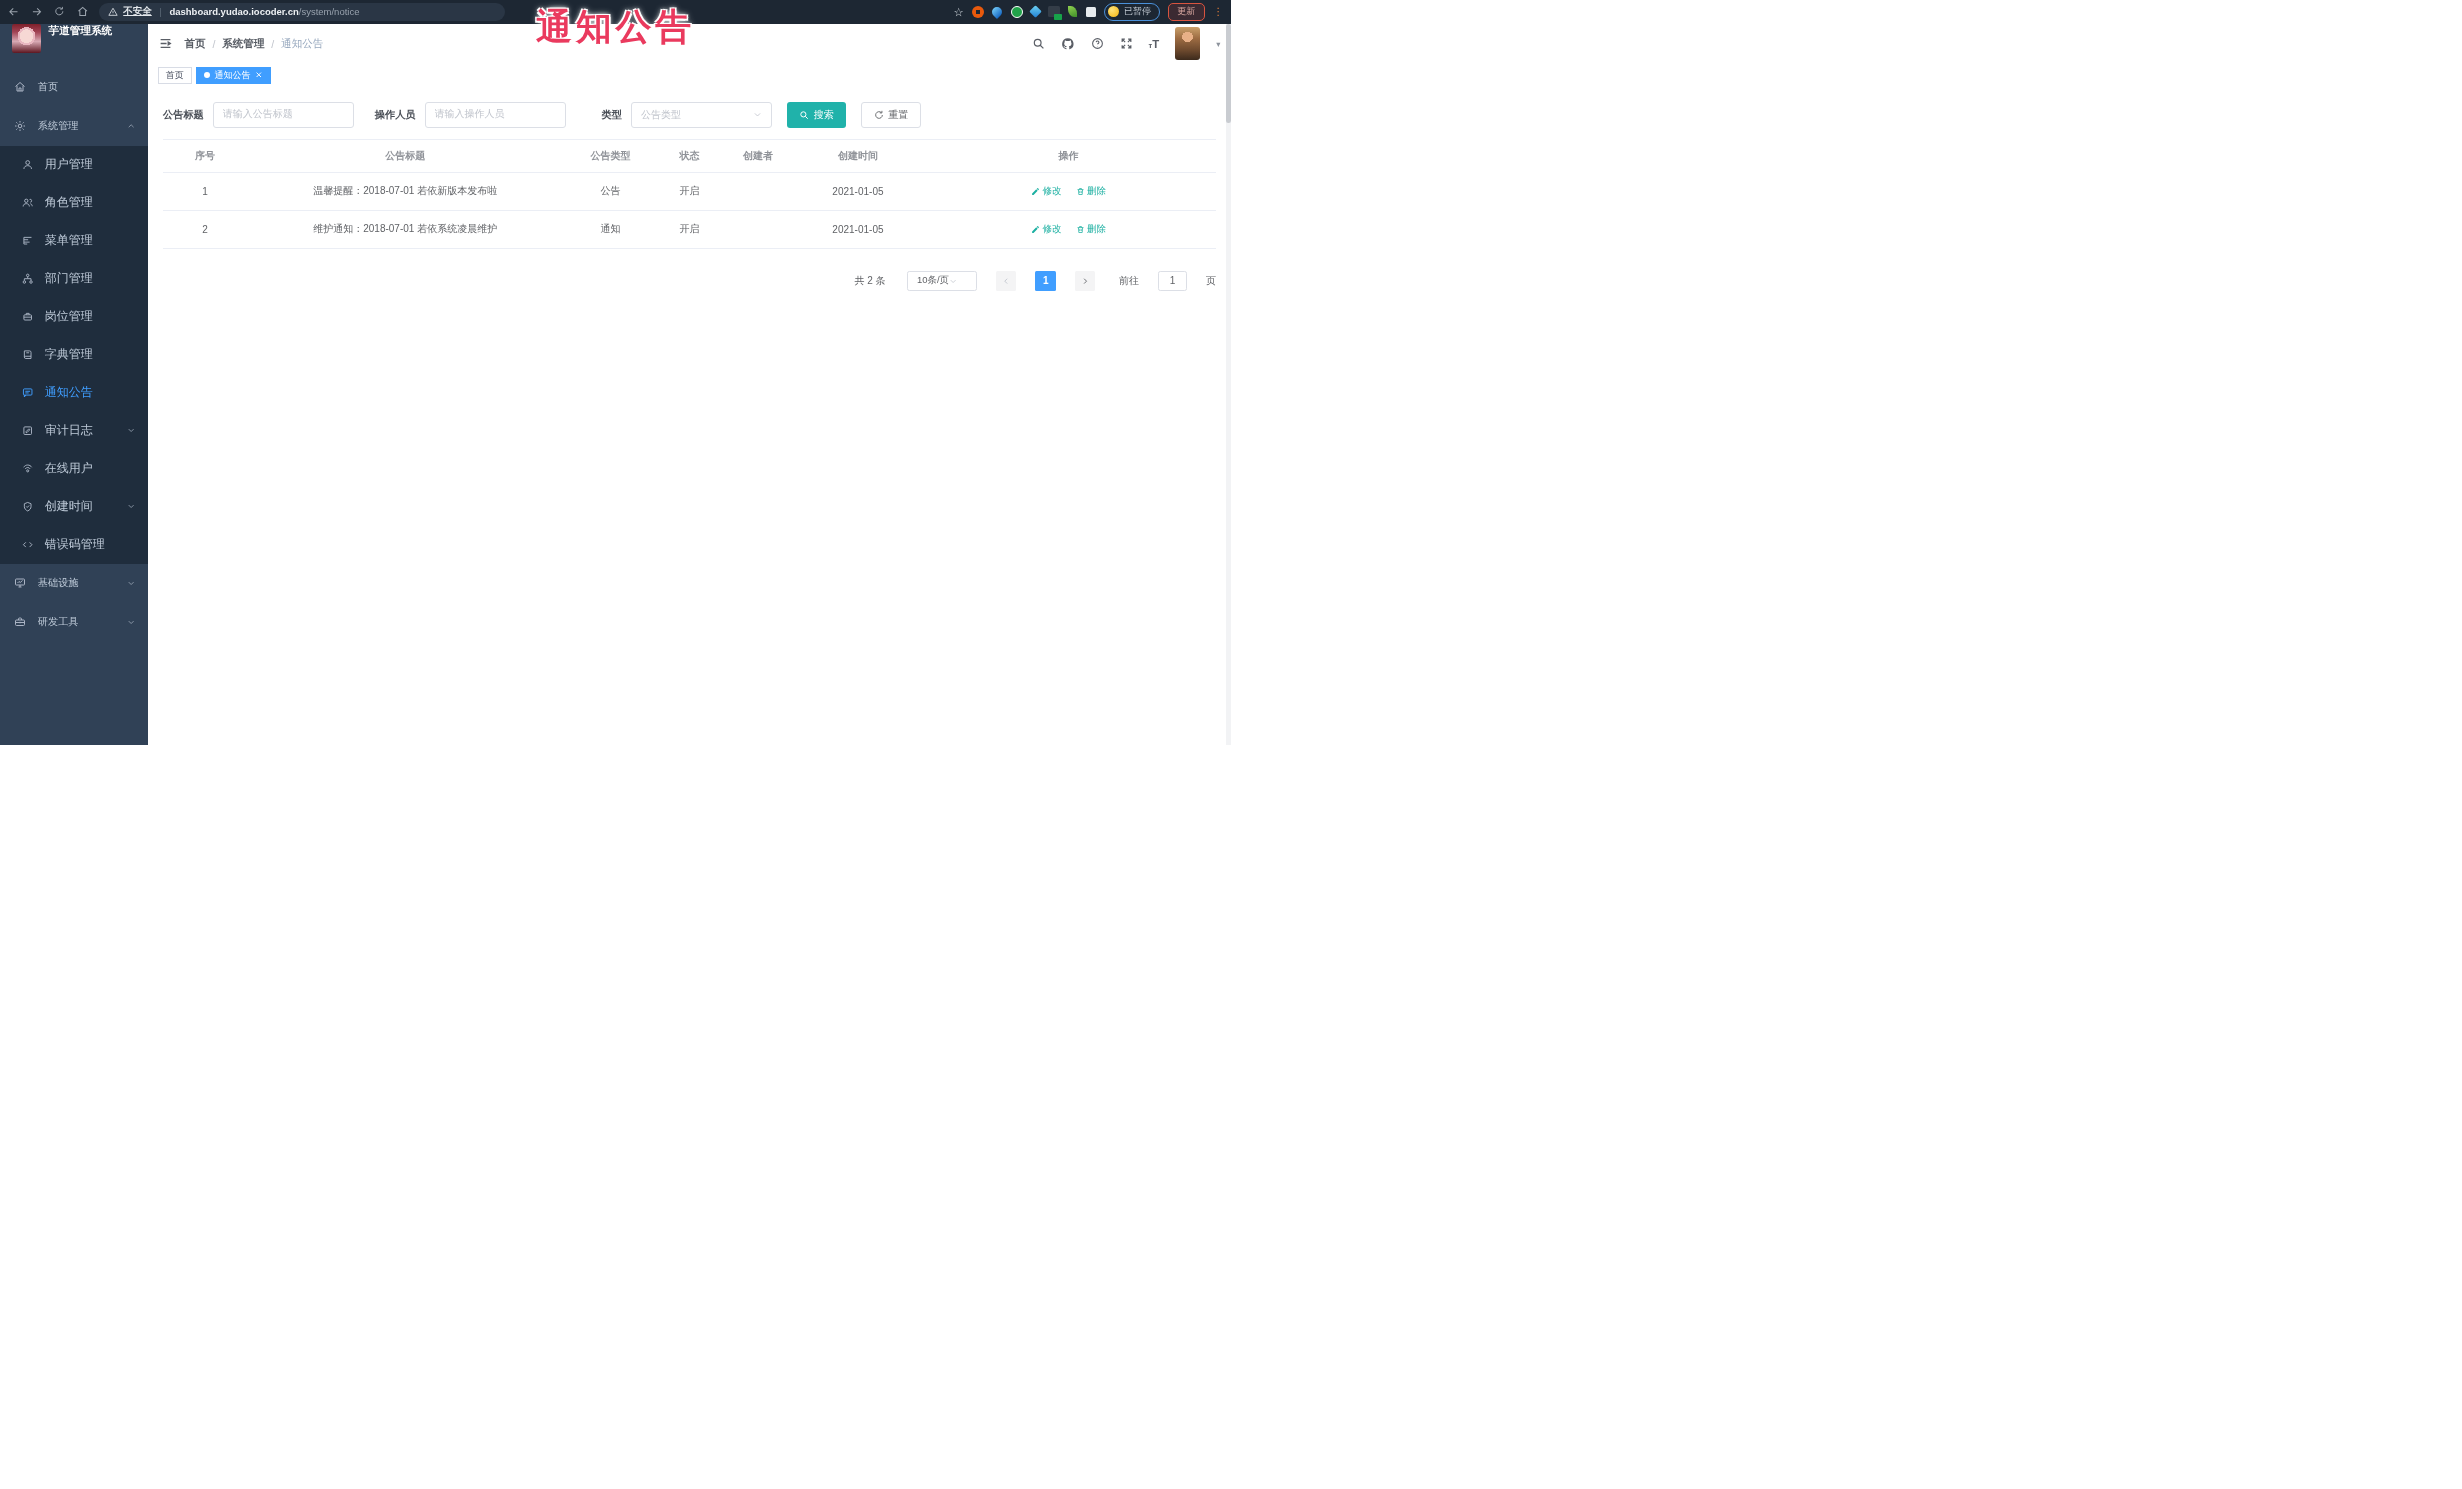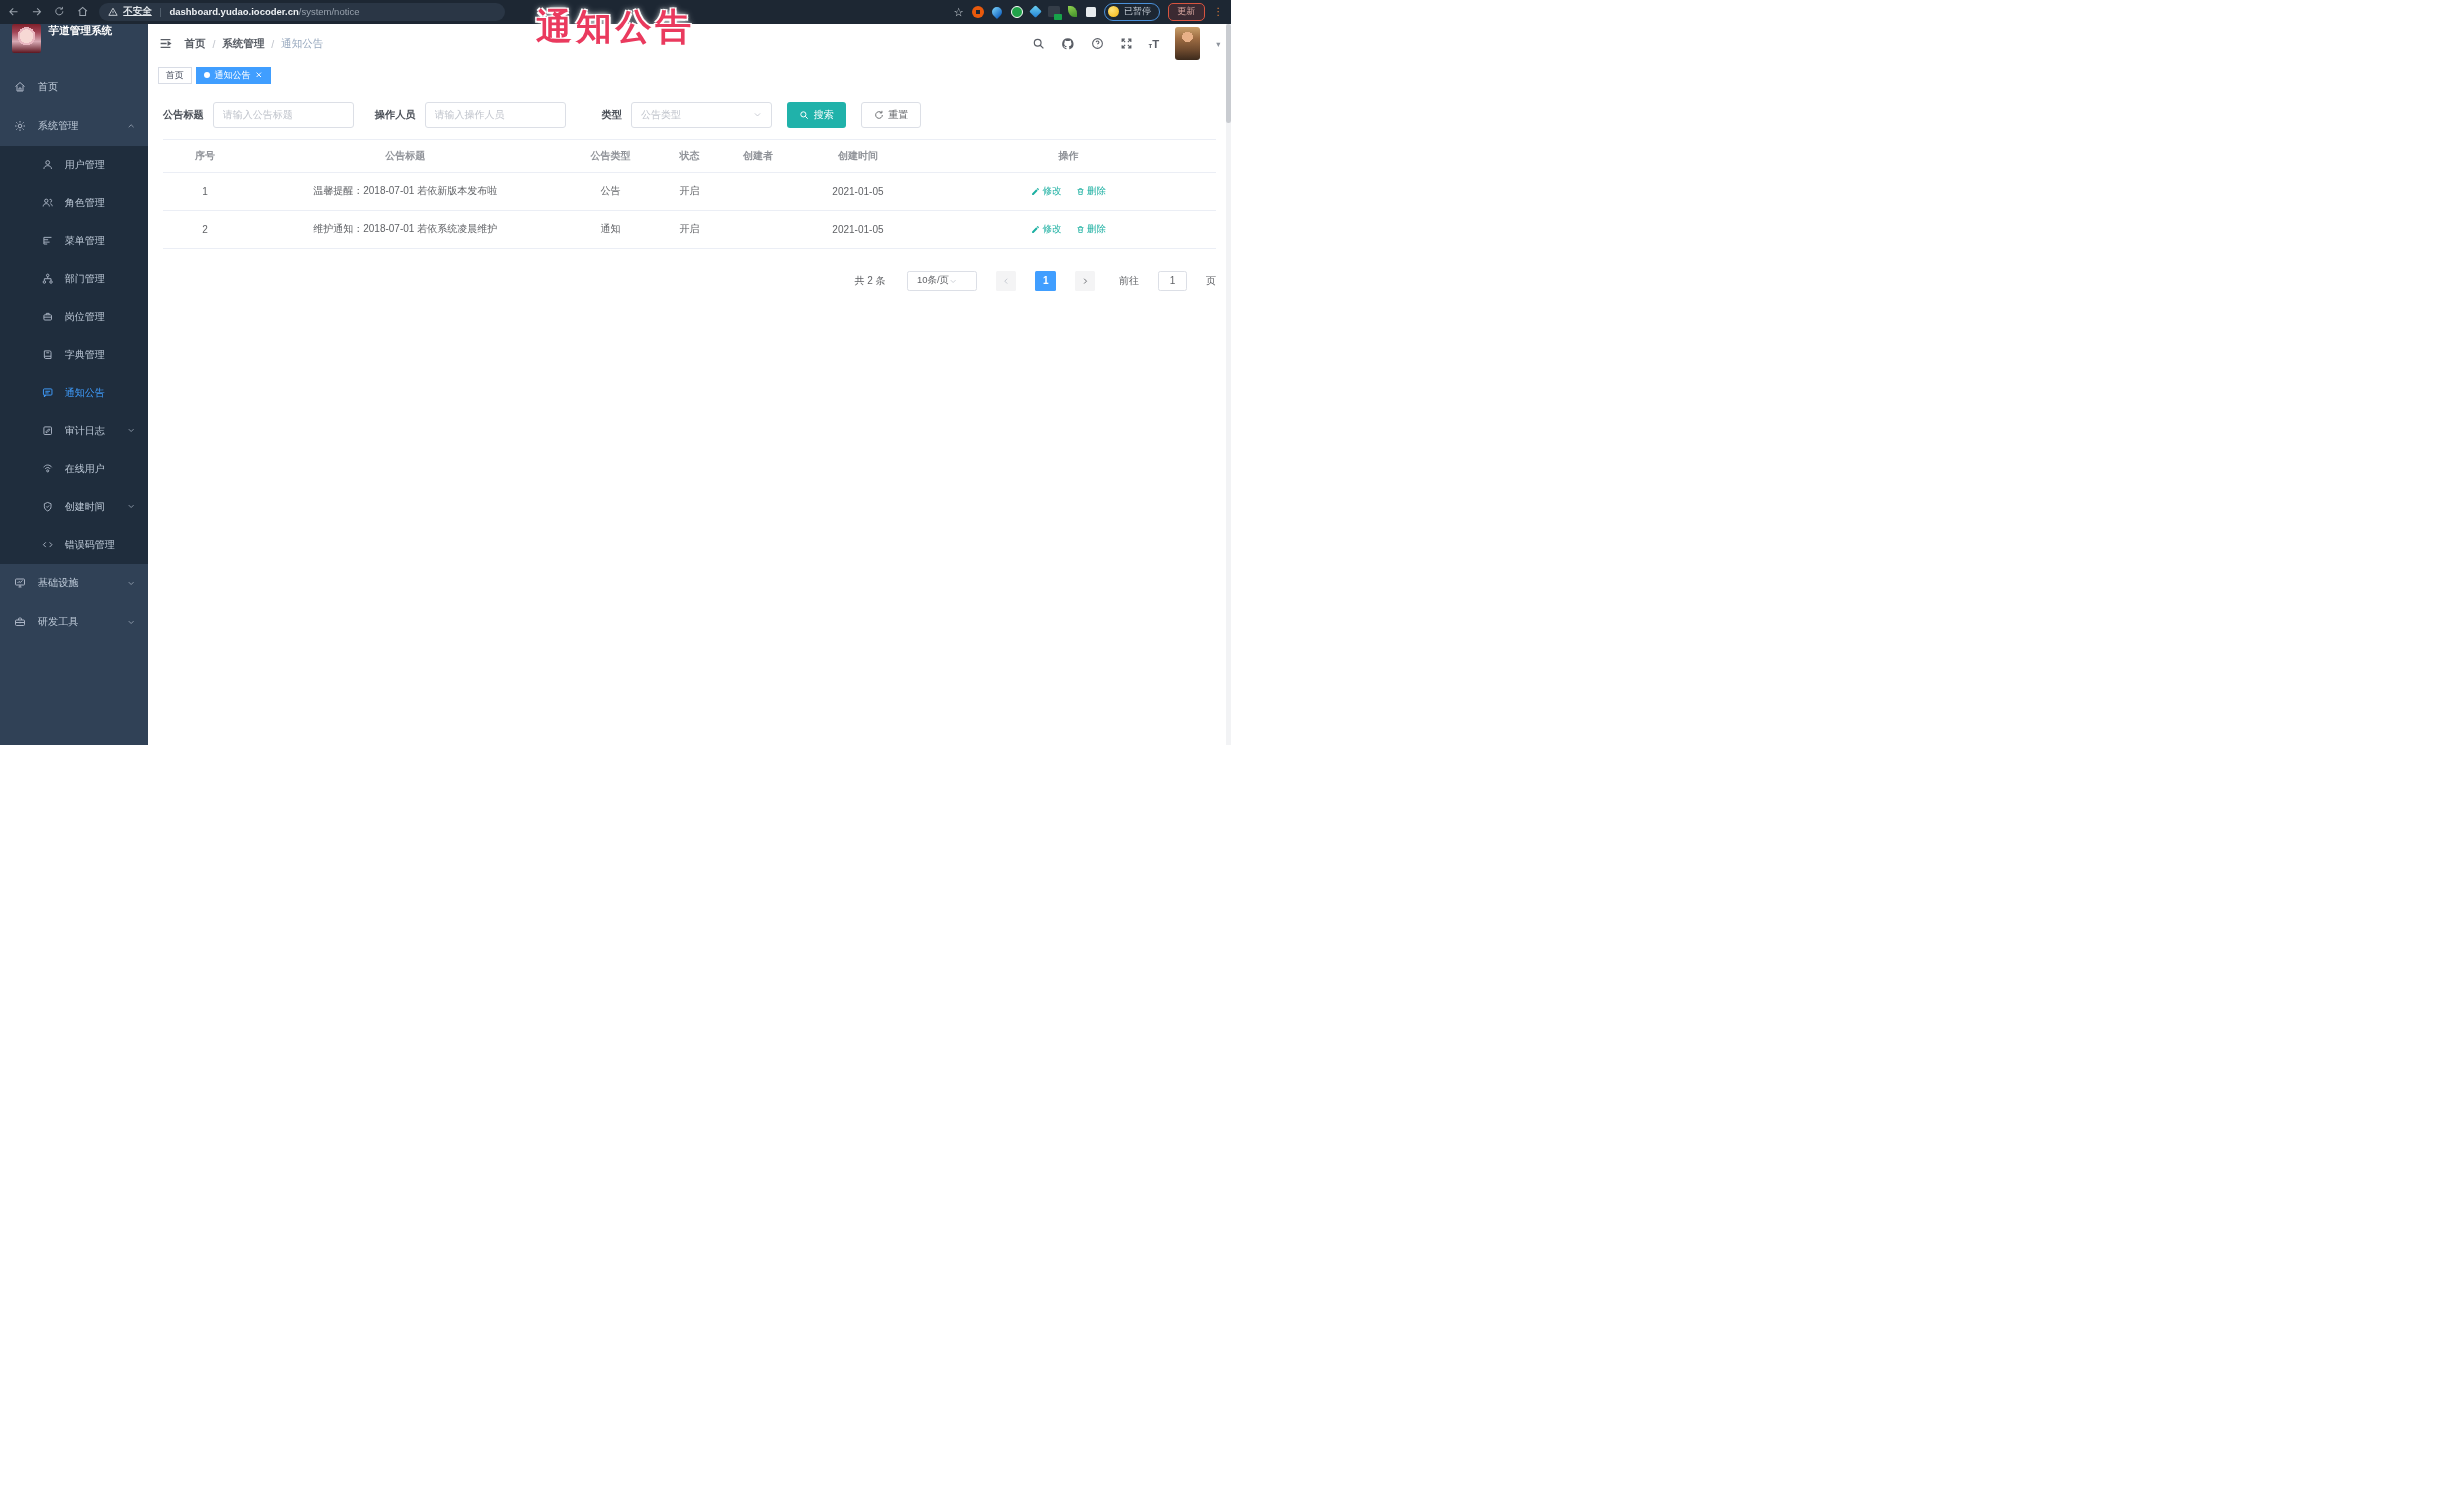--- a/index.html
+++ b/index.html
@@ -41,21 +41,21 @@
   
   .sidebar { position:absolute; left:0; top:23.5px; width:148px; height:721px; background:#304156; color:#bfcbd9; overflow:hidden; }
   .logo-row { height:44px; display:flex; gap:7.6px; padding-left:12px; cursor:pointer; }
   .logo-img { width:29px; height:29px; border-radius:2.3px; background:
       radial-gradient(circle at 50% 42%, #f6d8d4 0 6.8px, #e9b7c0 6.8px 9px, transparent 9px),
       linear-gradient(180deg,#7e1f2a 0%, #a24455 28%, #d8aab4 60%, #5d1620 100%); }
   .logo-title { color:#fff; font-size:10.6px; font-weight:bold; }
   .menu-item { height:39px; display:flex; align-items:center; gap:11.4px; padding:0 12px 0 14.4px; cursor:pointer; position:relative; font-size:10.2px; }
   .menu-item .mi-icon { color:#aab4c4; }
   .submenu { background:#1f2d3d; }
-  .submenu .menu-item { padding-left:42px; height:38px; font-size:10px; }
+  .submenu .menu-item { padding-left:22px; height:38px; font-size:12px; }
   .menu-item.active { color:#409EFF; }
   .menu-item.active .mi-icon { color:#409EFF; }
   .mi-arrow { position:absolute; right:13px; color:#9aa6b5; }
 
   
   .navbar { position:absolute; left:148px; top:23.5px; width:1083px; height:40px; background:#fff; display:flex; align-items:center; padding:0 10.6px 0 11.4px; box-shadow:0 0.8px 2.3px rgba(0,21,41,.06); }
   .hamburger { color:#5a5e66; cursor:pointer; margin-right:12px; }
   .breadcrumb { display:flex; align-items:center; gap:6.8px; font-size:10.6px; }
   .crumb { color:#575c64; font-weight:bold; cursor:pointer; }
   .crumb-sep { color:#c0c4cc; font-weight:normal; }
@@ -74,21 +74,21 @@
   .tab { height:17.4px; display:flex; align-items:center; gap:4.6px; padding:0 6.8px; border:0.8px solid #d8dce5; background:#fff; color:#495060; font-size:9px; cursor:pointer; }
   .tab.active { background:#409EFF; border-color:#409EFF; color:#fff; }
   .tab-dot { width:6px; height:6px; border-radius:50%; background:#fff; display:inline-block; }
   .tab-close { display:flex; align-items:center; cursor:pointer; }
 
   
   .content { position:absolute; left:148px; top:87px; width:1083px; height:658px; background:#fff; padding:14.4px 15px 0 15px; }
 
   .filter-row { display:flex; align-items:center; height:27px; }
   .f-label { font-weight:bold; color:#4a4f57; font-size:10.2px; margin-right:9px; }
-  .f-input { width:141px; height:26.6px; border:0.8px solid #dcdfe6; border-radius:3px; padding:0 9px; font-size:10px; color:#606266; outline:none; font-family:Liberation Sans, sans-serif; }
+  .f-input { width:141px; height:26.6px; border:0.8px solid #dcdfe6; border-radius:3px; padding:0 9px; font-size:10px; color:#606266; outline:none; font-family:Liberation Mono, monospace; }
   .f-input::placeholder { color:#c0c4cc; }
   .f-select { width:141px; height:26.6px; border:0.8px solid #dcdfe6; border-radius:3px; padding:0 9px; display:flex; align-items:center; justify-content:space-between; color:#c0c4cc; cursor:pointer; }
   .gap28 { width:21px; } .gap44 { width:36px; } .gap20 { width:15px; }
   .btn { height:26.6px; display:inline-flex; align-items:center; gap:4.6px; padding:0 11.4px; border-radius:3px; font-size:10px; cursor:pointer; border:0.8px solid transparent; }
   .btn-search { background:#20b2aa; color:#fff;text-align:right; }
   .btn-reset { background:#fff; border-color:#dcdfe6; color:#606266; }
 
   .toolbar-row { margin-top:13px; display:flex; align-items:center; }
   .btn-add { height:23.5px; background:#409EFF; color:#fff; border-radius:3px; display:inline-flex; align-items:center; gap:4.6px; padding:0 11.4px; font-size:10px; cursor:pointer; }
   .circle-btns { margin-left:auto; display:flex; gap:7.6px; }

